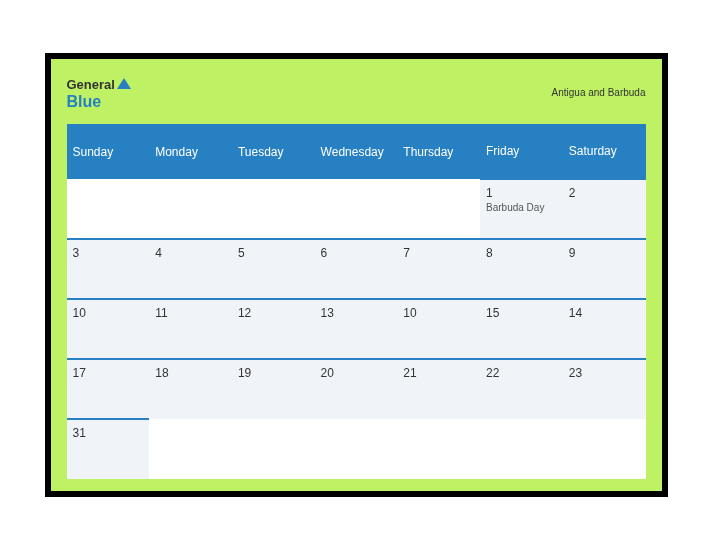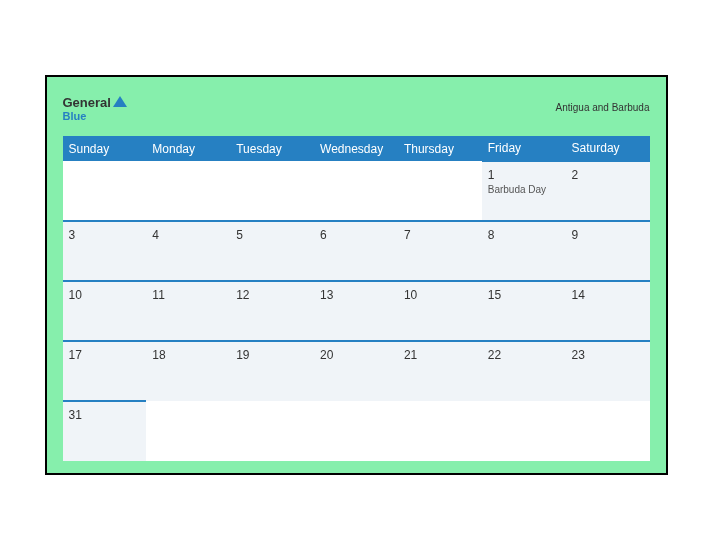--- a/index.html
+++ b/index.html
@@ -7,42 +7,42 @@
       font-family: Arial, sans-serif;
       background: #fff;
       width: 712px;
       height: 550px;
       display: flex;
       align-items: center;
       justify-content: center;
     }
     .calendar-wrapper {
       width: 623px;
-      background: #86efac;
-      border: 2px solid #000000;
+      background: #bef264;
+      border: 6px solid #000000;
       padding: 16px 16px 12px 16px;
     }
     .header {
       display: flex;
       align-items: center;
       justify-content: space-between;
       margin-bottom: 14px;
     }
     .logo {
       display: flex;
       flex-direction: column;
       line-height: 1.1;
     }
     .logo-general {
       font-size: 13px;
       font-weight: bold;
       color: #333;
     }
     .logo-blue {
-      font-size: 11px;
+      font-size: 16px;
       font-weight: bold;
       color: #2680c2;
     }
     .logo-triangle {
       display: inline-block;
       width: 0;
       height: 0;
       border-left: 7px solid transparent;
       border-right: 7px solid transparent;
       border-bottom: 11px solid #2680c2;
@@ -68,21 +68,21 @@
       width: 100%;
       border-collapse: collapse;
     }
     .calendar-table thead tr {
       background-color: #2680c2;
     }
     .calendar-table thead th {
       color: #fff;
       font-size: 12px;
       font-weight: normal;
-      padding: 5px 6px;
+      padding: 20px 6px;
       text-align: left;
       border: none;
     }
     .calendar-table tbody tr {
       background-color: #f0f4f8;
     }
     .calendar-table tbody tr:nth-child(odd) {
       background-color: #f0f4f8;
     }
     .calendar-table tbody tr:nth-child(even) {

